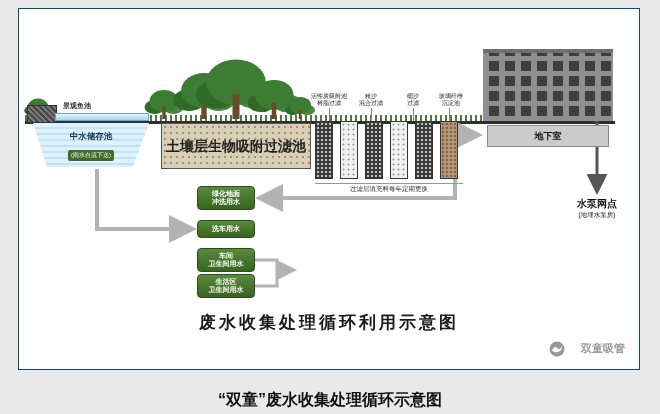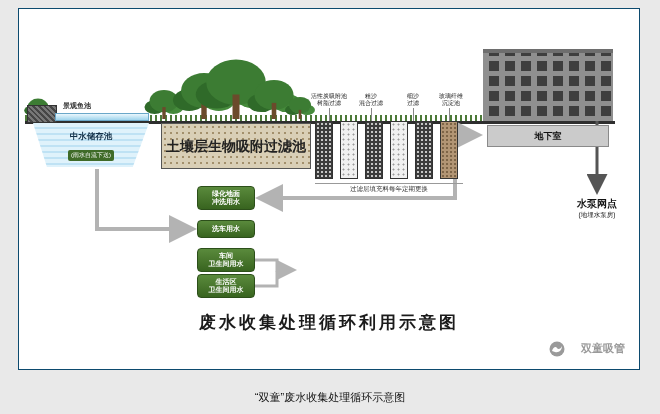--- a/index.html
+++ b/index.html
@@ -71,21 +71,21 @@
   .septic{position:absolute;left:278px;top:250px;width:72px;height:22px;box-sizing:border-box;
     background:linear-gradient(#dedede,#a8a8a8);border:1px solid #777;border-radius:3px;
     display:flex;align-items:center;justify-content:center;
     font-size:9.5px;font-weight:bold;color:#111;}
   
   .title{position:absolute;left:0;top:302px;width:100%;text-align:center;
     font-size:17px;font-weight:bold;letter-spacing:3px;color:#1b1b1b;}
   .watermark{position:absolute;right:14px;top:332px;display:flex;align-items:flex-start;gap:16px;
     color:#9a9a9a;font-size:11px;font-weight:bold;}
   .caption{position:absolute;left:0;top:390px;width:100%;text-align:center;
-    font-size:11px;font-weight:normal;color:#111;}
+    font-size:16px;font-weight:bold;color:#111;}
   .arrows{position:absolute;left:0;top:0;pointer-events:none;}
 </style>
 </head>
 <body>
 
 <div class="panel">
 
   <div class="grass"></div>
   <div class="ground"></div>
 

